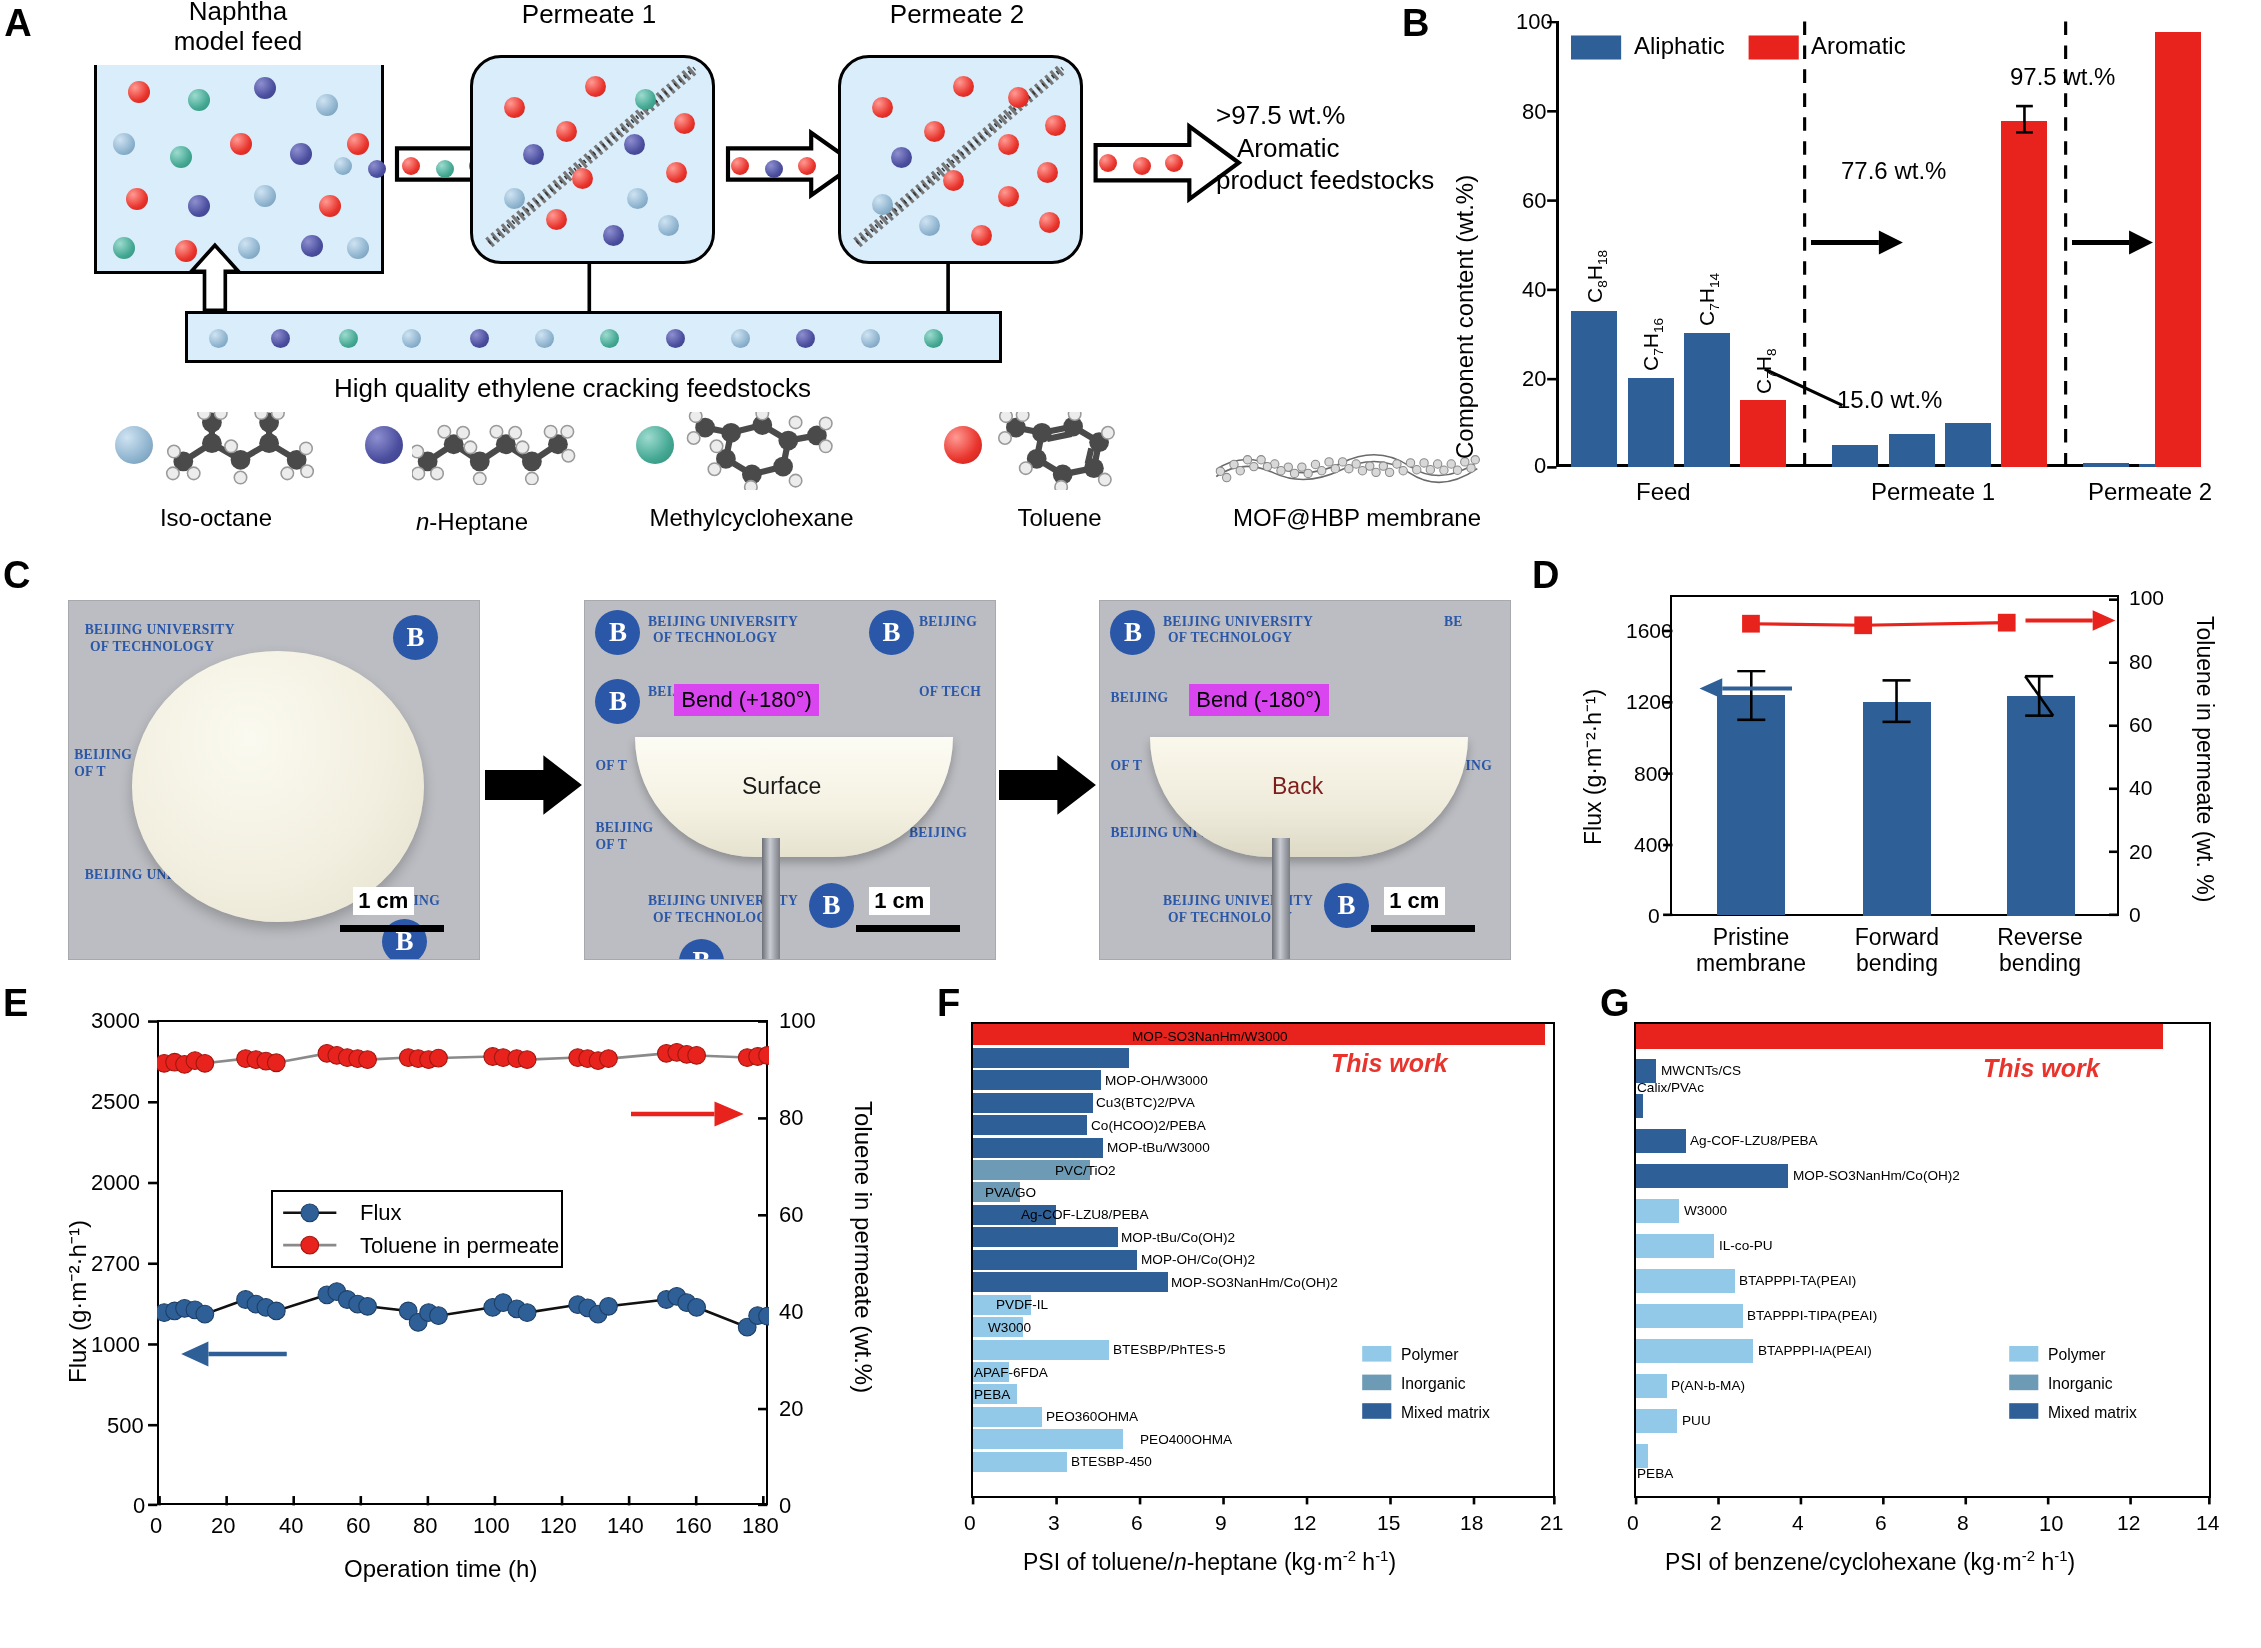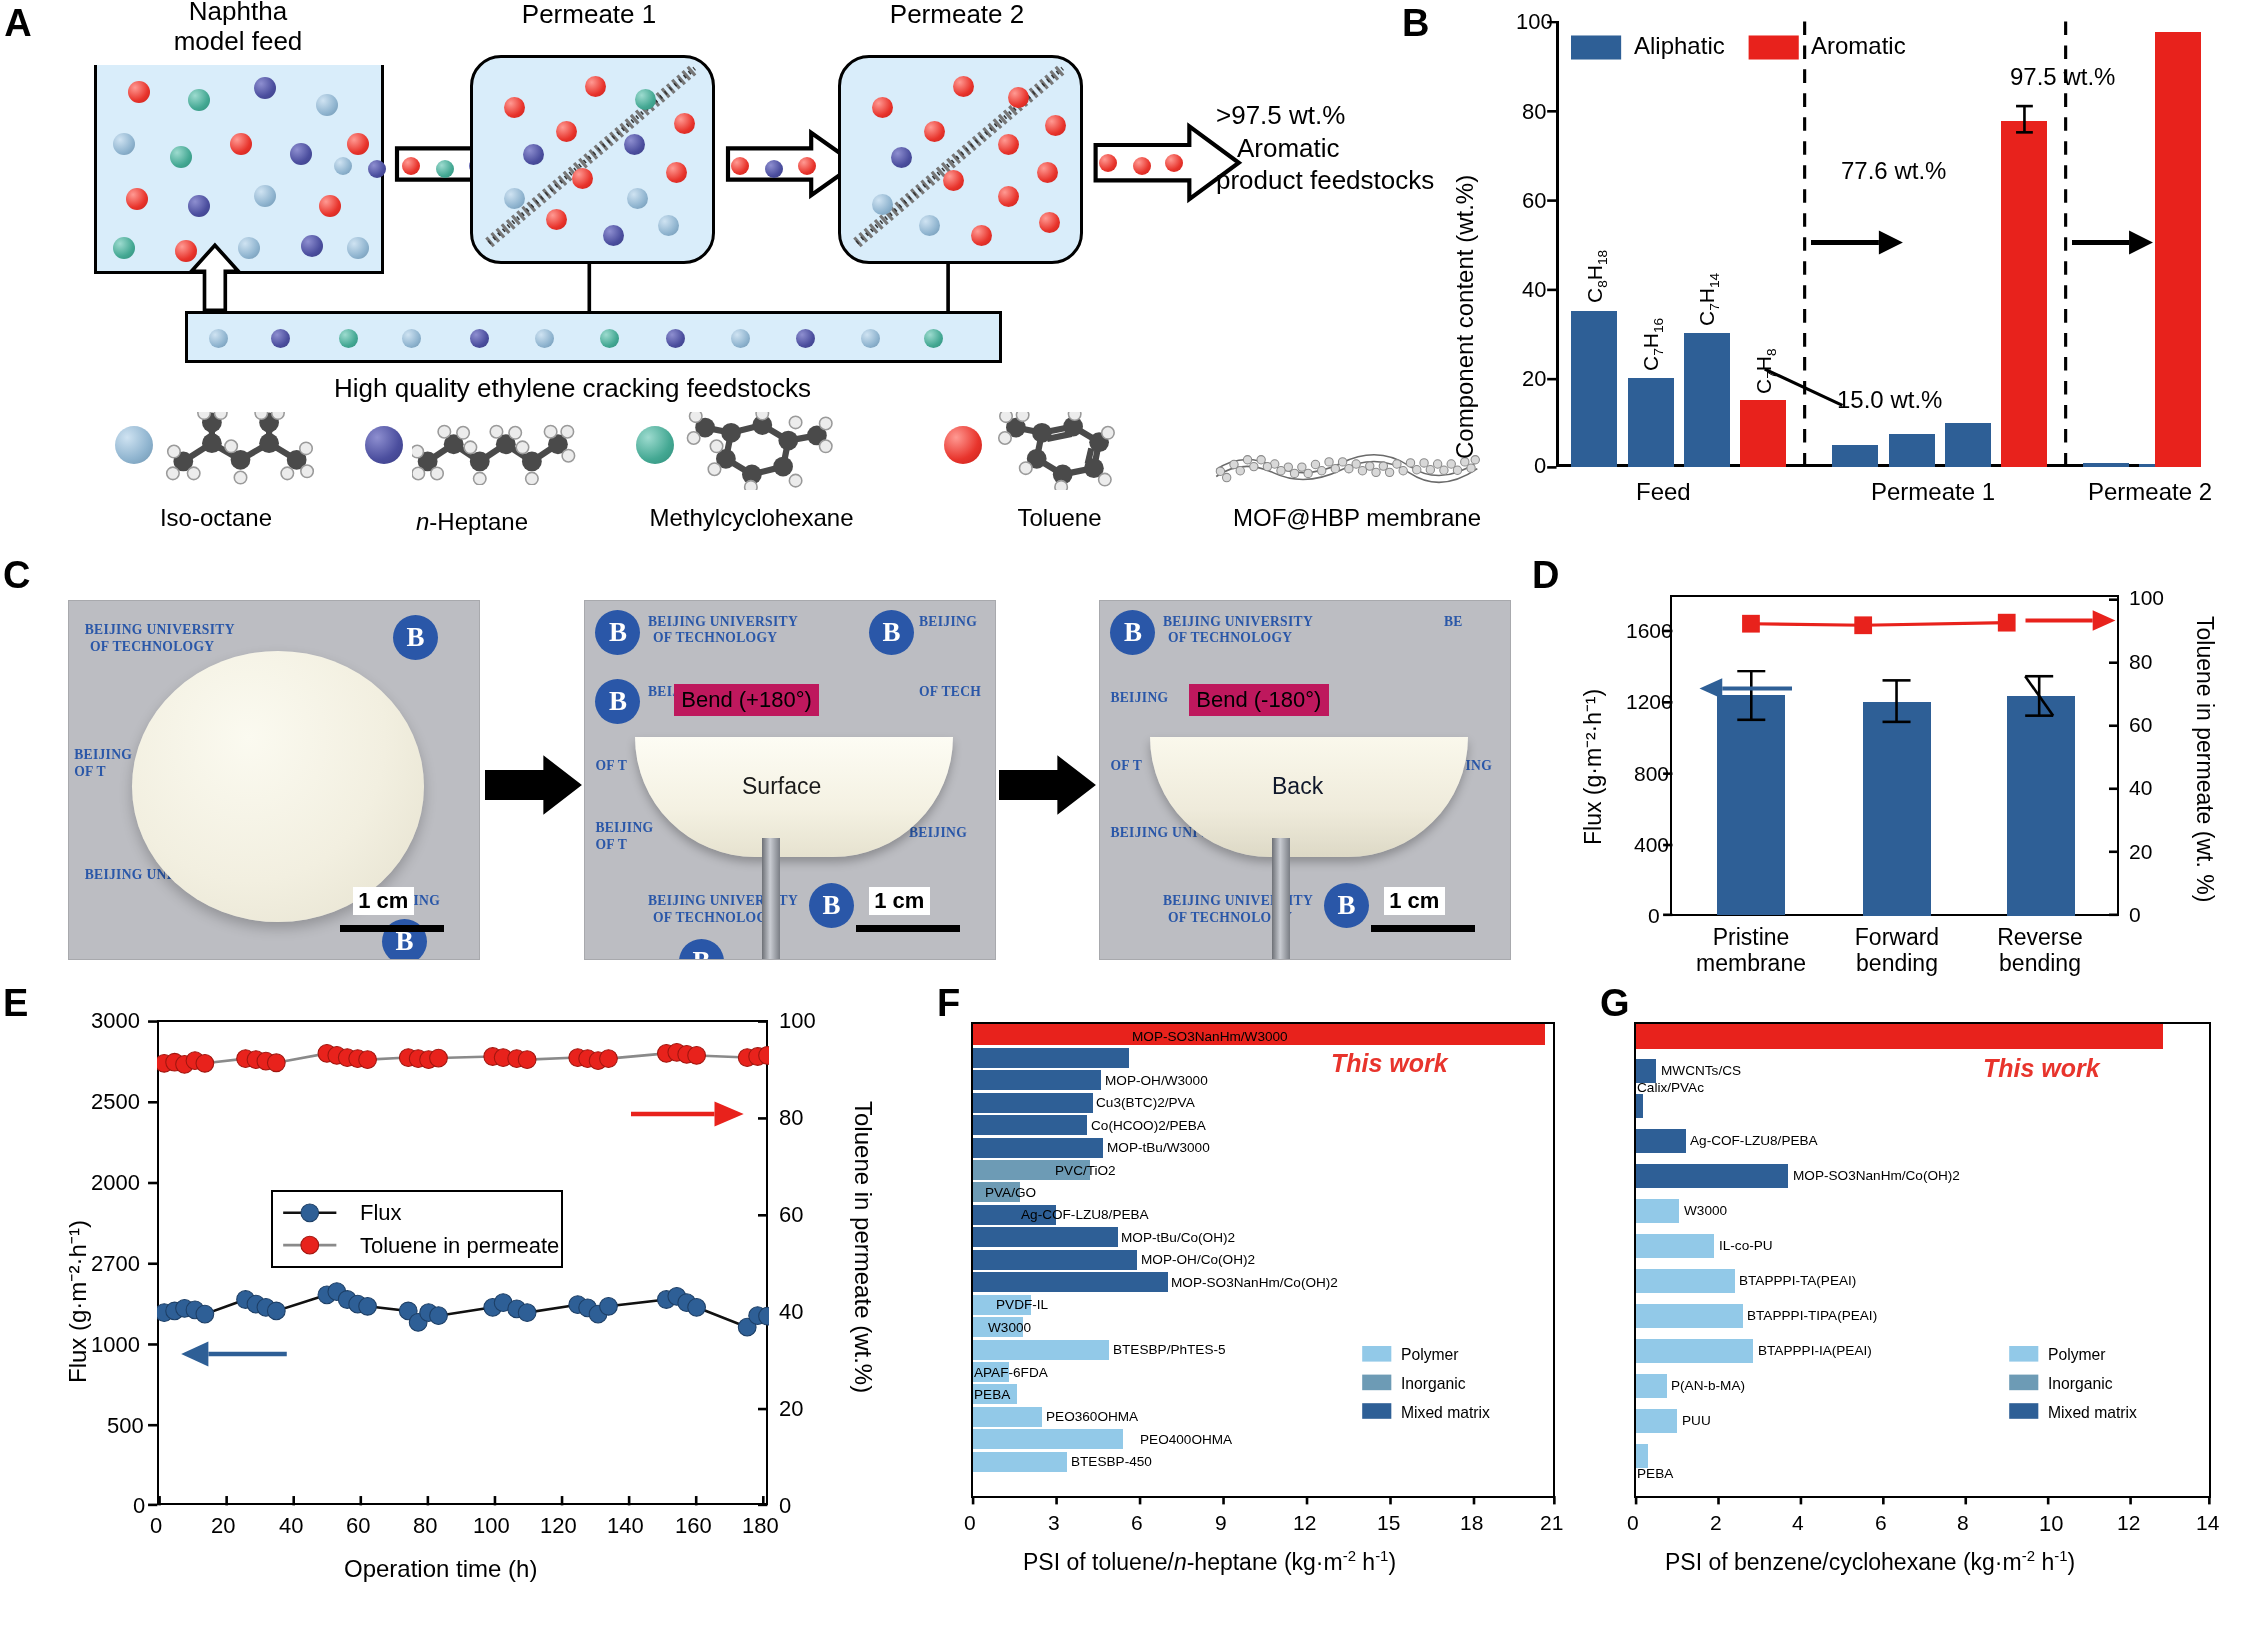--- a/index.html
+++ b/index.html
@@ -53,21 +53,21 @@
   .photo {
     position:absolute; background:#bcbdc2; overflow:hidden;
     border:1px solid #a8a9ad;
   }
   .wm { position:absolute; color:#2a57a8; font-weight:bold; font-size:13.6px; font-family:"Liberation Serif", serif; letter-spacing:0.3px;}
   .wmlogo { position:absolute; width:45px; height:45px; border-radius:50%; background:#2a57a8; color:#fff;
             font-weight:bold; font-size:27px; display:flex; align-items:center; justify-content:center;
             font-family:"Liberation Serif", serif;}
   .scaleBar { position:absolute; background:#000; height:7.3px; }
   .scaleTxt { position:absolute; background:#fff; font-size:22px; font-weight:bold; padding:1px 5.2px; }
-  .bendTag { position:absolute; background:#be185d; font-size:22px; padding:3.1px 7.3px;text-align:right; }
+  .bendTag { position:absolute; background:#d946ef; font-size:22px; padding:3.1px 7.3px;text-align:right; }
 
   
   #panelD { position:absolute; left:1529px; top:553px; width:731px; height:423px; }
 
   
   #panelE { position:absolute; left:0px; top:981px; width:939px; height:667px; }
 
   
   #panelF { position:absolute; left:934px; top:981px; width:673px; height:667px; }
   
@@ -566,21 +566,21 @@
     <div class="wm" style="left:10.4px;top:224px;">BEIJING UNIV</div>
     <div class="wm" style="left:63px;top:292px;">BEIJING UNIVERSITY</div>
     <div class="wm" style="left:68px;top:309px;">OF TECHNOLOGY</div>
     <div class="wmlogo" style="left:224px;top:282px;">B</div>
     <div style="position:absolute;left:50px;top:136px;width:318px;height:120px;
                 border-radius:0 0 167px 167px;
                 background:linear-gradient(180deg,#faf8ec 0%, #efebdb 60%, #ddd9c6 100%);
                 box-shadow:0 5.2px 9.4px rgba(0,0,0,.25);"></div>
     <div style="position:absolute;left:172px;top:237px;width:18px;height:123px;background:linear-gradient(90deg,#6d7076,#c9ccd2 45%,#797d84);"></div>
     <div class="bendTag" style="left:89px;top:83px;">Bend (-180°)</div>
-    <div style="position:absolute;left:172px;top:172px;font-size:23px;color:#0f172a;">Back</div>
+    <div style="position:absolute;left:172px;top:172px;font-size:23px;color:#7f1d1d;">Back</div>
     <div class="scaleBar" style="left:271px;top:324px;width:104px;"></div>
     <div class="scaleTxt" style="left:284px;top:286px;">1 cm</div>
   </div>
 </div>
 
 <div id="panelD">
   <div class="panel-letter" style="position:absolute;left:3.1px;top:1px;">D</div>
 
   <div style="position:absolute;left:141px;top:42px;width:449px;height:321px;border:2.6px solid #000;"></div>
 

